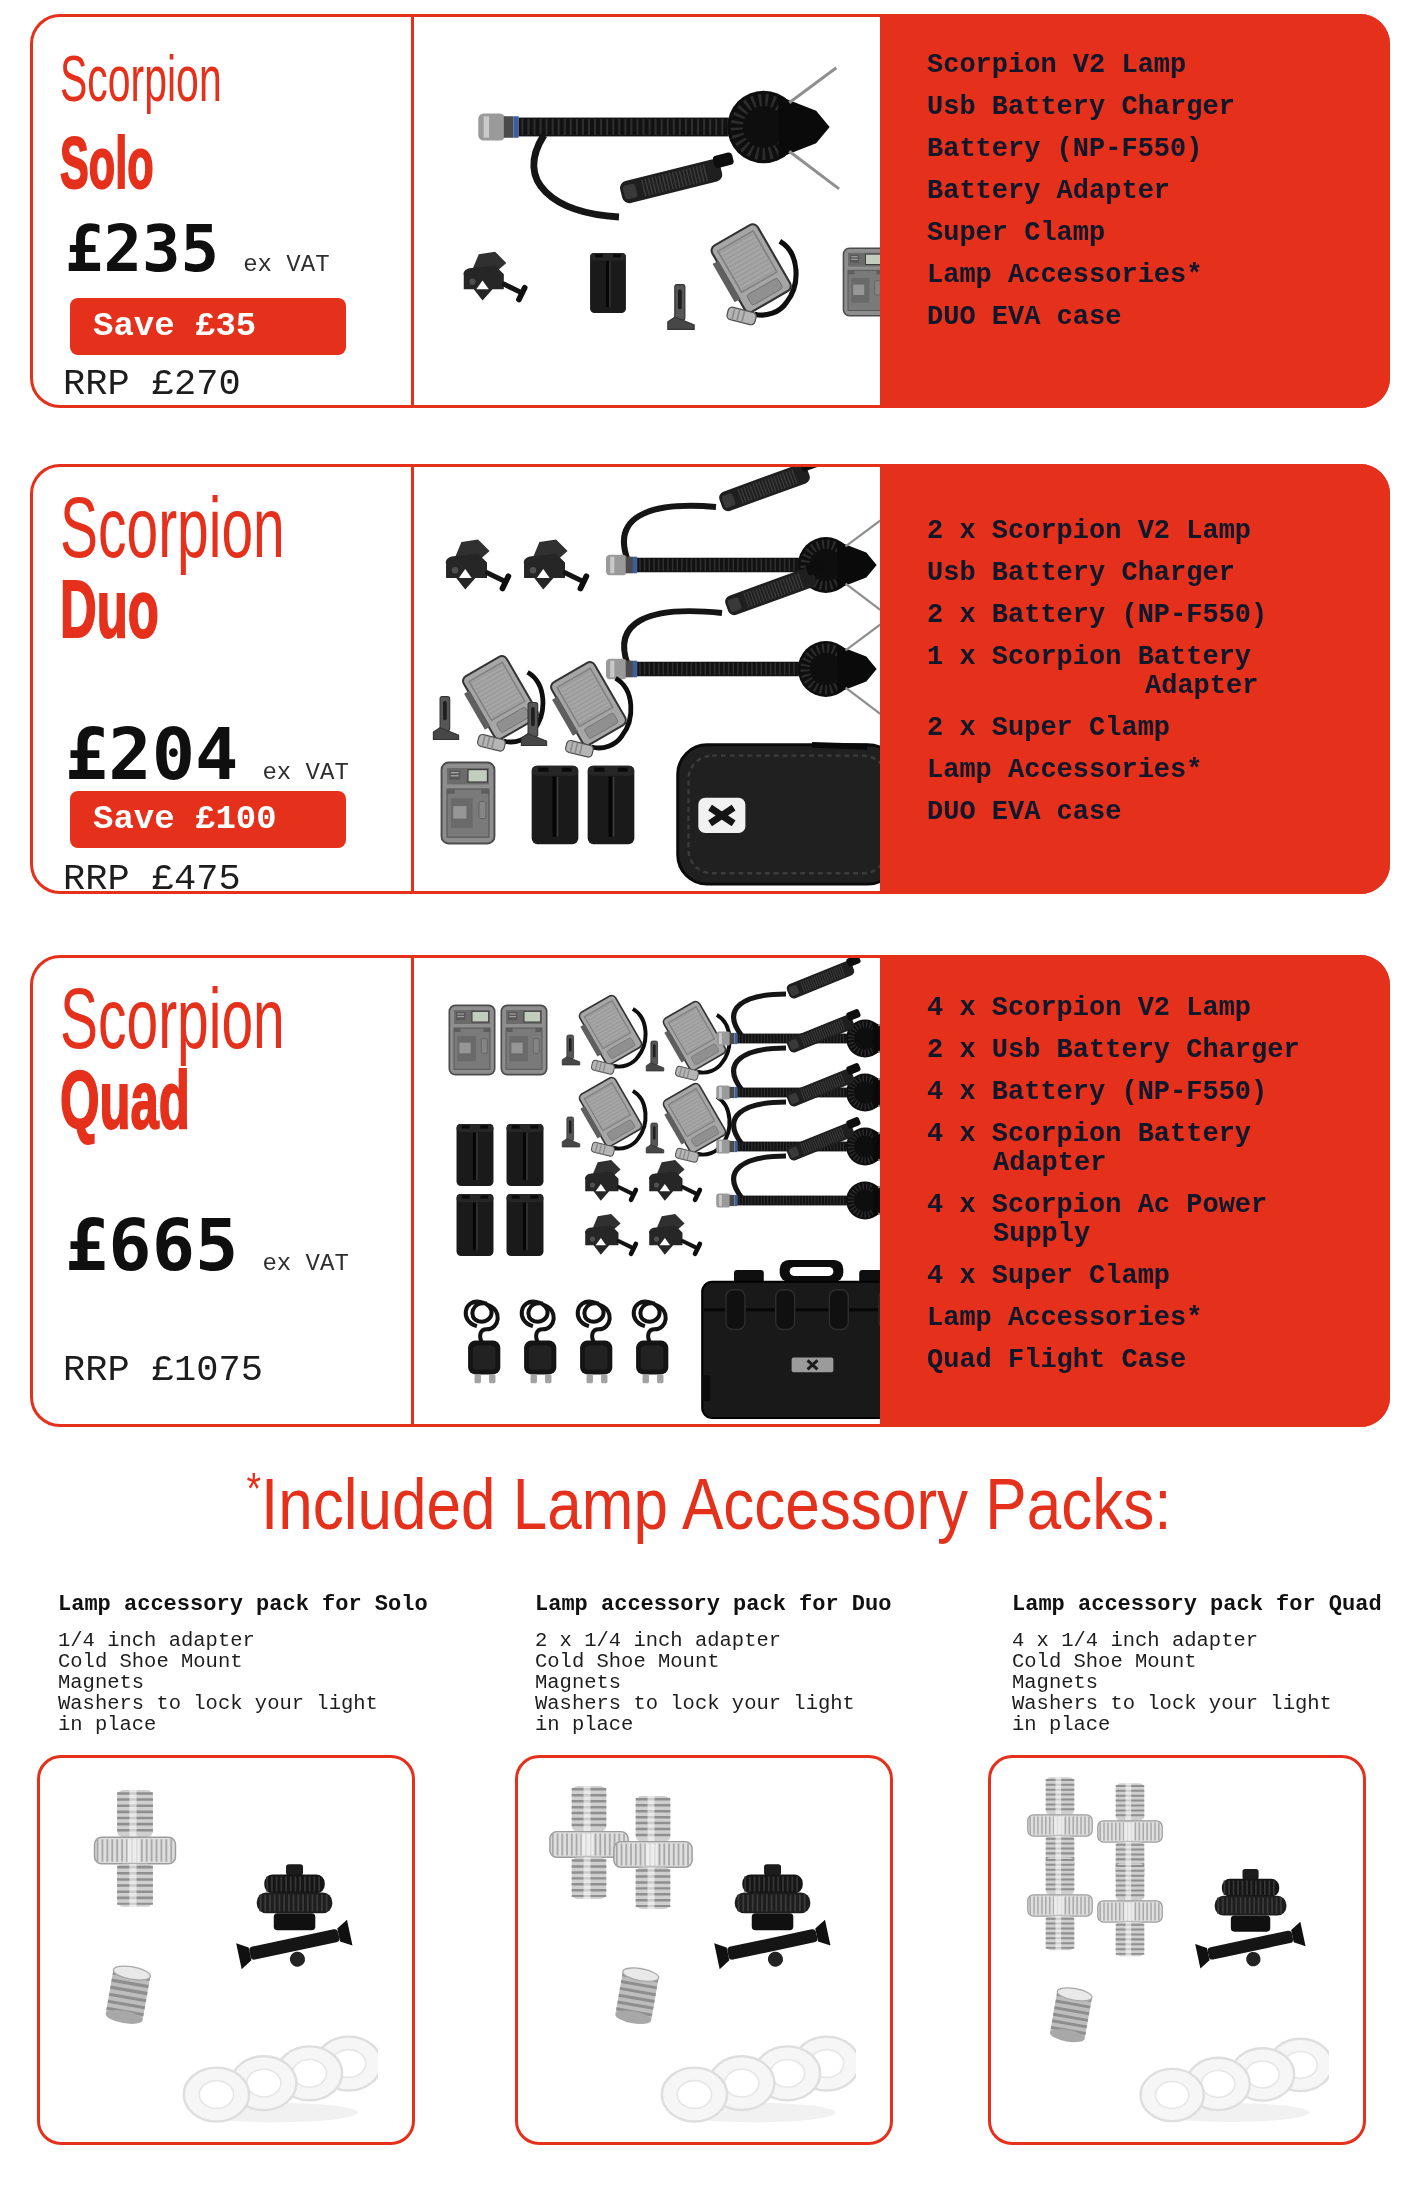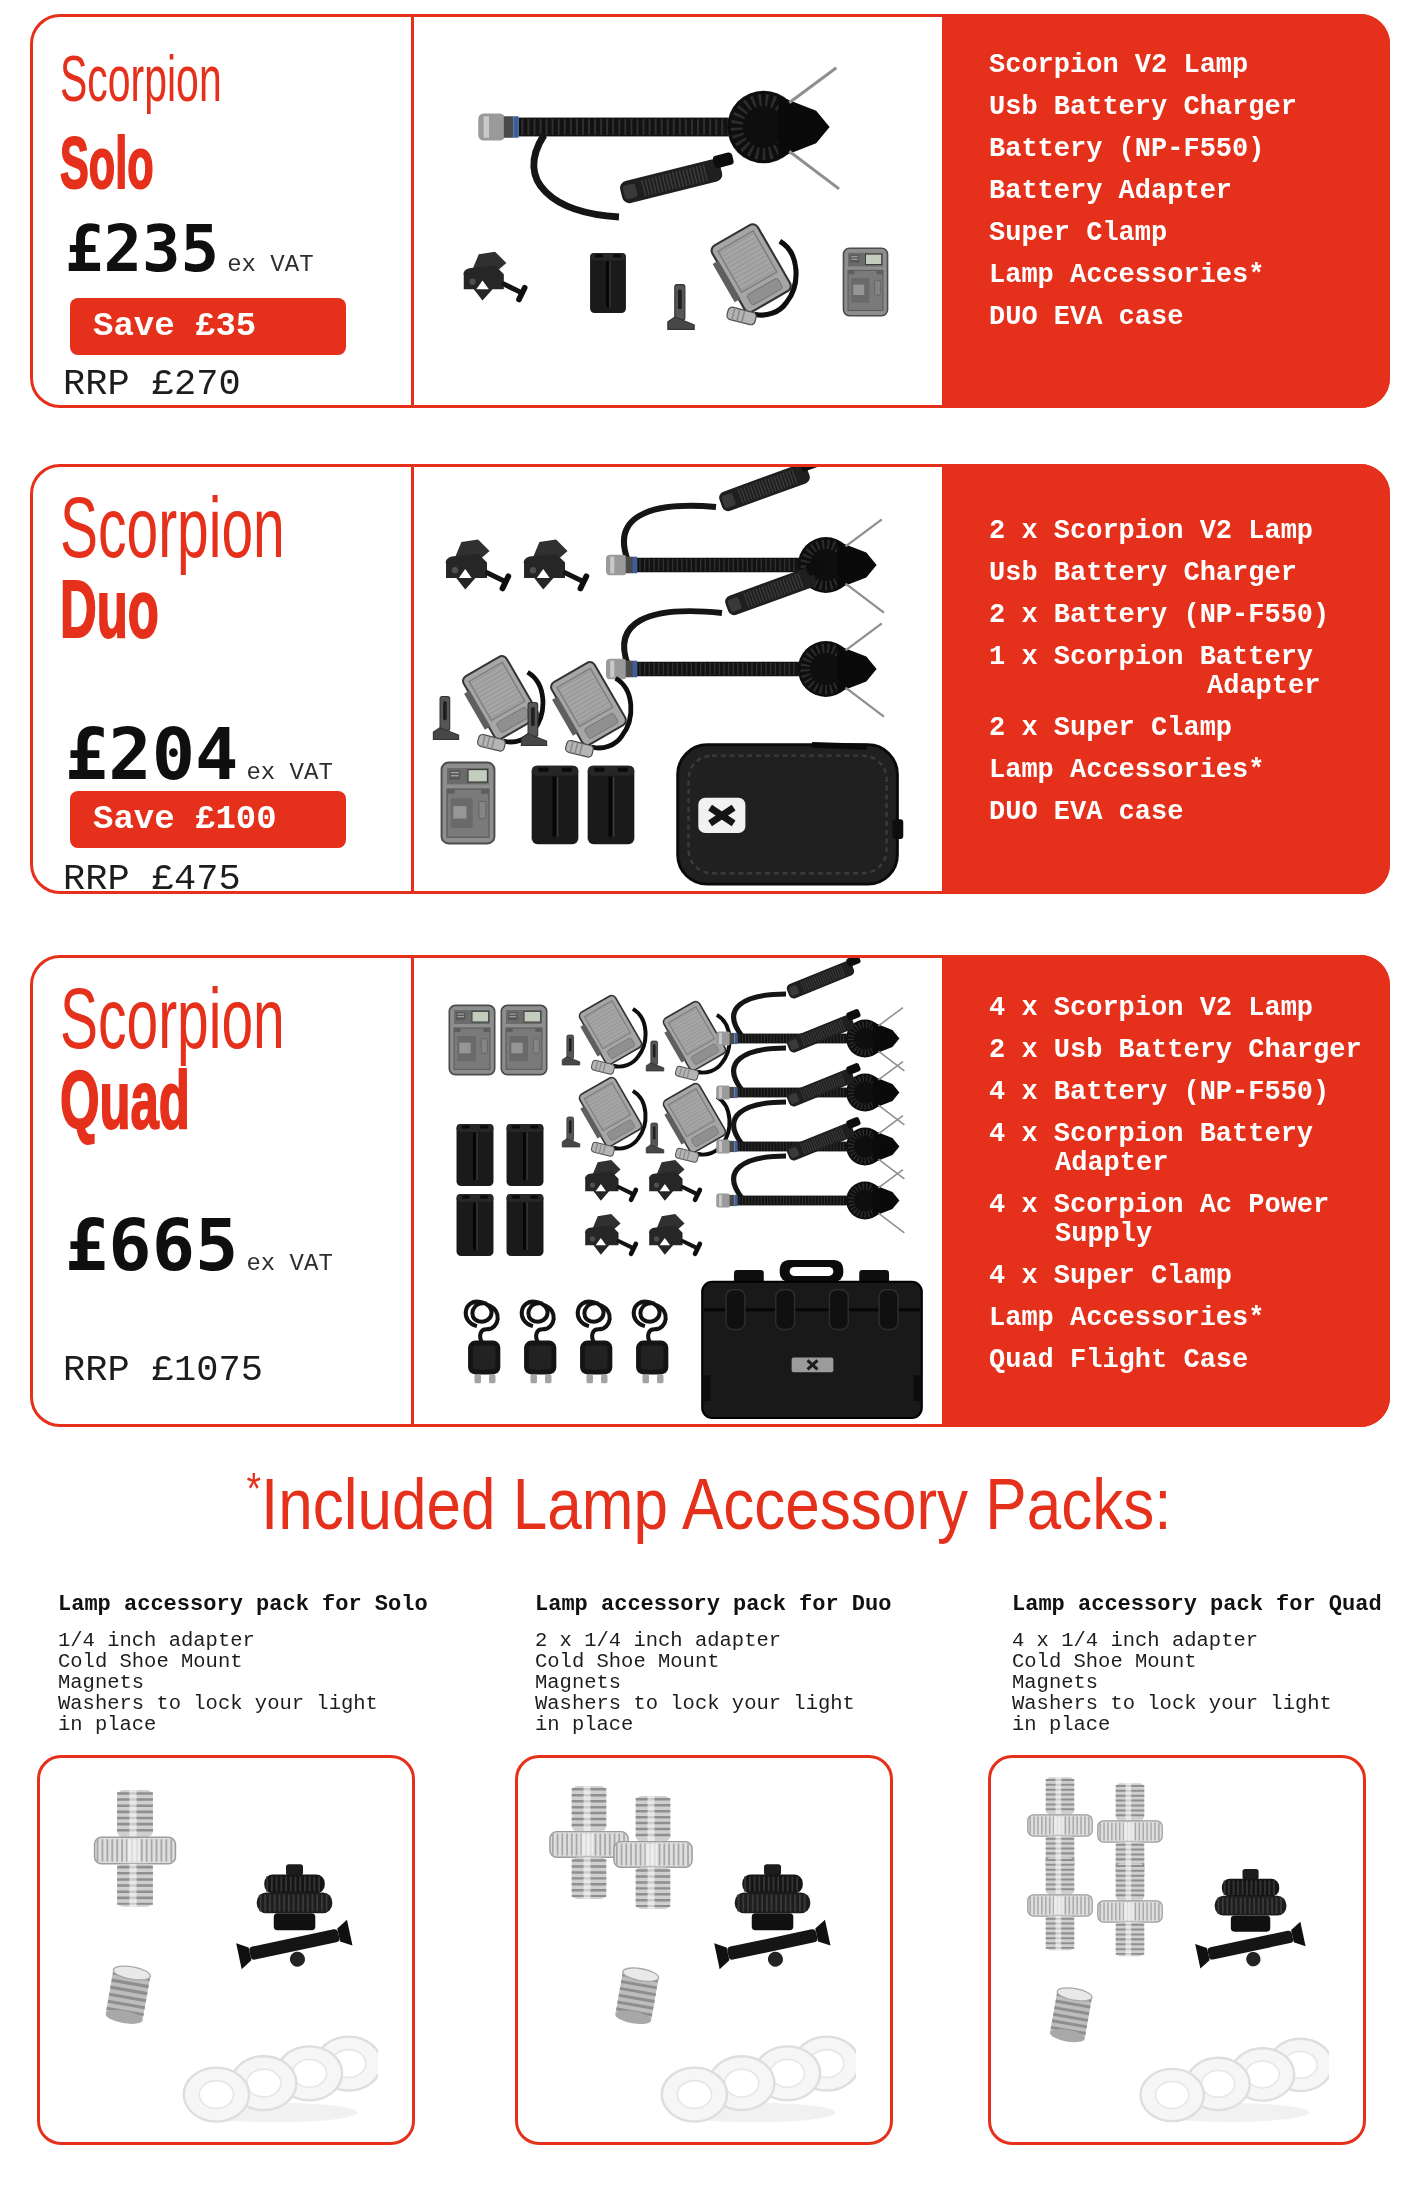--- a/index.html
+++ b/index.html
@@ -21,21 +21,21 @@
   .brand{position:absolute;left:27px;color:var(--red);line-height:1;
          transform-origin:left top;white-space:nowrap;font-weight:400}
   .c1 .brand{top:30px;font-size:64px;transform:scaleX(.64)}
   .c2 .brand,.c3 .brand{top:18px;font-size:85px;transform:scaleX(.67)}
 
   .model{position:absolute;left:27px;color:var(--red);line-height:1;font-weight:700;
          transform-origin:left top;white-space:nowrap;-webkit-text-stroke:2px var(--red)}
   .c1 .model{top:110px;font-size:72px;transform:scaleX(.60)}
   .c2 .model,.c3 .model{top:101px;font-size:82px;transform:scaleX(.62)}
 
-  .price-row{position:absolute;left:32px;display:flex;align-items:baseline;gap:8px;white-space:nowrap}
+  .price-row{position:absolute;left:32px;display:flex;align-items:baseline;gap:24px;white-space:nowrap}
   .c1 .price-row{top:200px}
   .c2 .price-row,.c3 .price-row{top:251px}
   .price{font-family:"DejaVu Sans Mono",monospace;font-weight:700;color:#0f0f0f;line-height:1}
   .c1 .price{font-size:64px}
   .c2 .price,.c3 .price{font-size:72px}
   .price-suffix{font-family:"Liberation Mono",monospace;font-size:24px;color:#2e2e2e}
 
   .badge{position:absolute;left:37px;width:276px;height:57px;background:var(--red);
          border-radius:8px;color:#fff;font-family:"Liberation Mono",monospace;
          font-weight:700;font-size:34px;line-height:57px;padding-left:23px;white-space:nowrap}
@@ -43,22 +43,22 @@
   .c2 .badge,.c3 .badge{top:324px}
 
   .rrp{position:absolute;left:30px;font-family:"Liberation Mono",monospace;
        font-size:37px;color:#1d1d1d;line-height:1;white-space:nowrap}
   .c1 .rrp{top:349px}
   .c2 .rrp,.c3 .rrp{top:394px}
 
   .mid-art{position:absolute;left:381px;top:0;width:534px;height:100%}
   .mid-art svg{display:block;width:100%;height:100%}
 
-  .red-panel{position:absolute;top:-3px;bottom:-3px;right:-3px;width:448px;
-             background:var(--red);border-radius:0 30px 30px 0;color:#ffffff;
+  .red-panel{position:absolute;top:-3px;bottom:-3px;right:-3px;width:510px;
+             background:var(--red);border-radius:0 30px 30px 0;color:#0f172a;
              padding:38px 16px 0 47px}
   .c2 .red-panel{padding-top:54px}
   .c3 .red-panel{padding-top:40px}
   .inc{font-family:"Liberation Mono",monospace;font-weight:700;font-size:27px;
        line-height:27px;margin-bottom:15px;white-space:nowrap}
   .wrap{margin-top:-13px}
   .wrap-far{padding-left:218px}
   .wrap-near{padding-left:66px}
 
   

